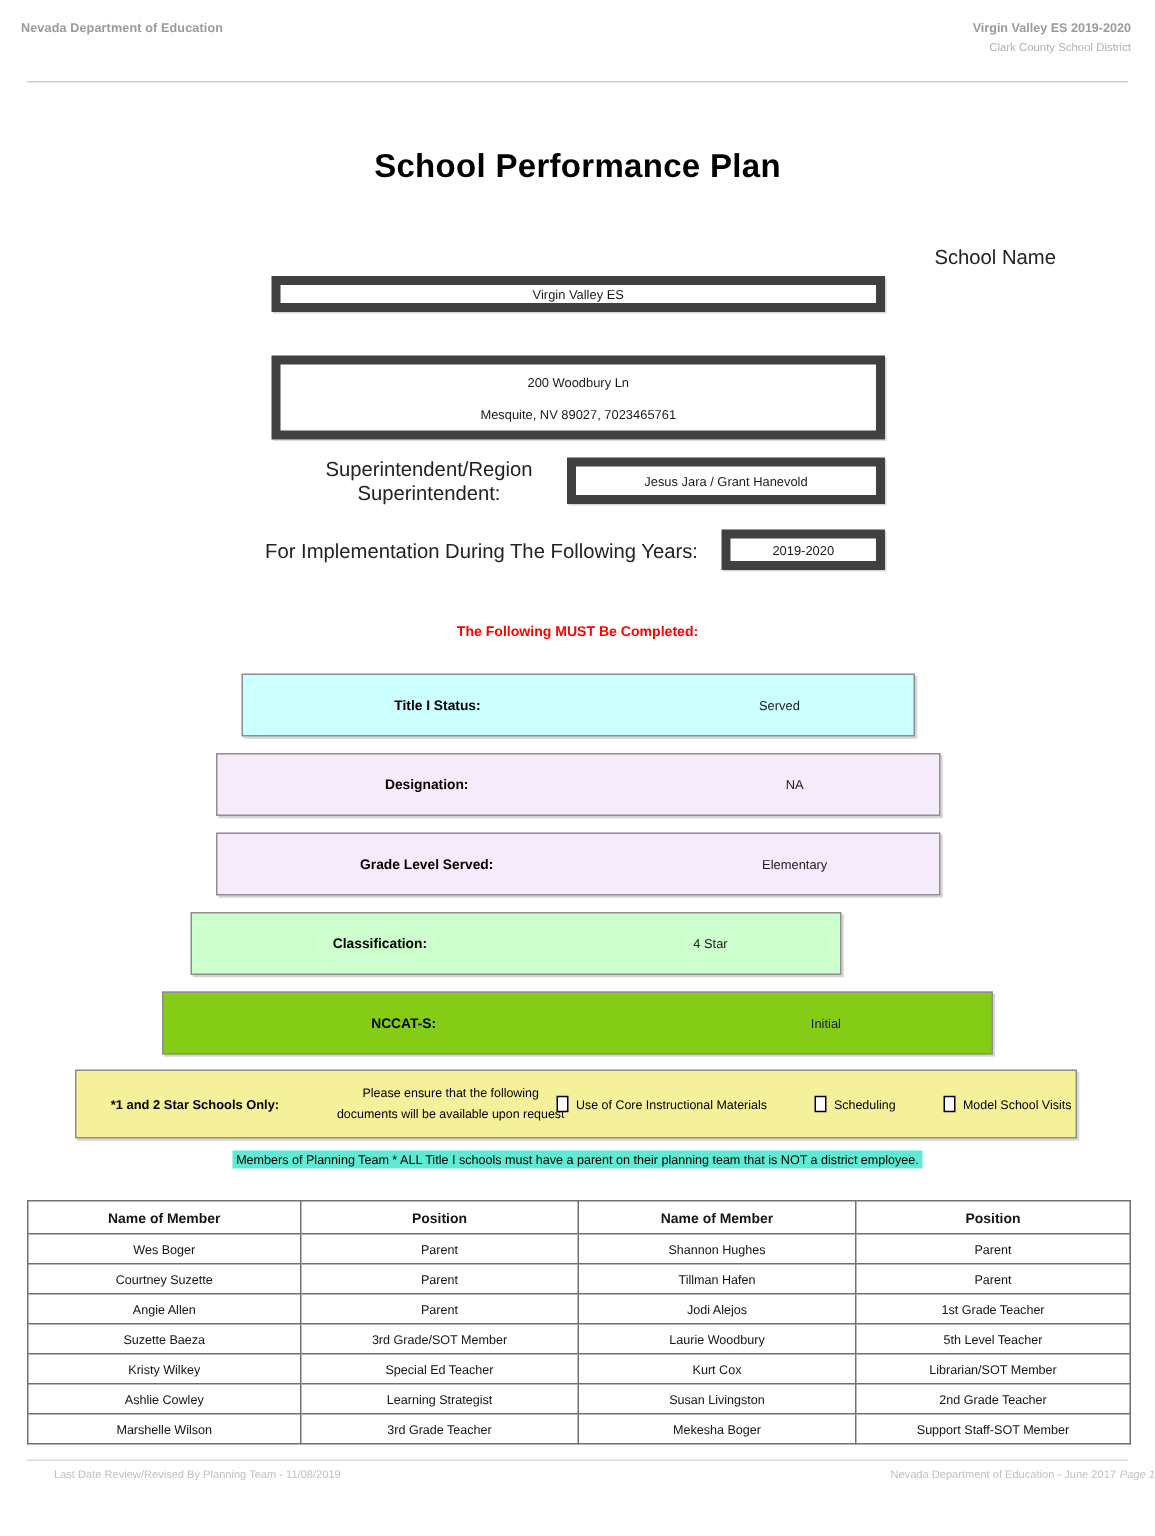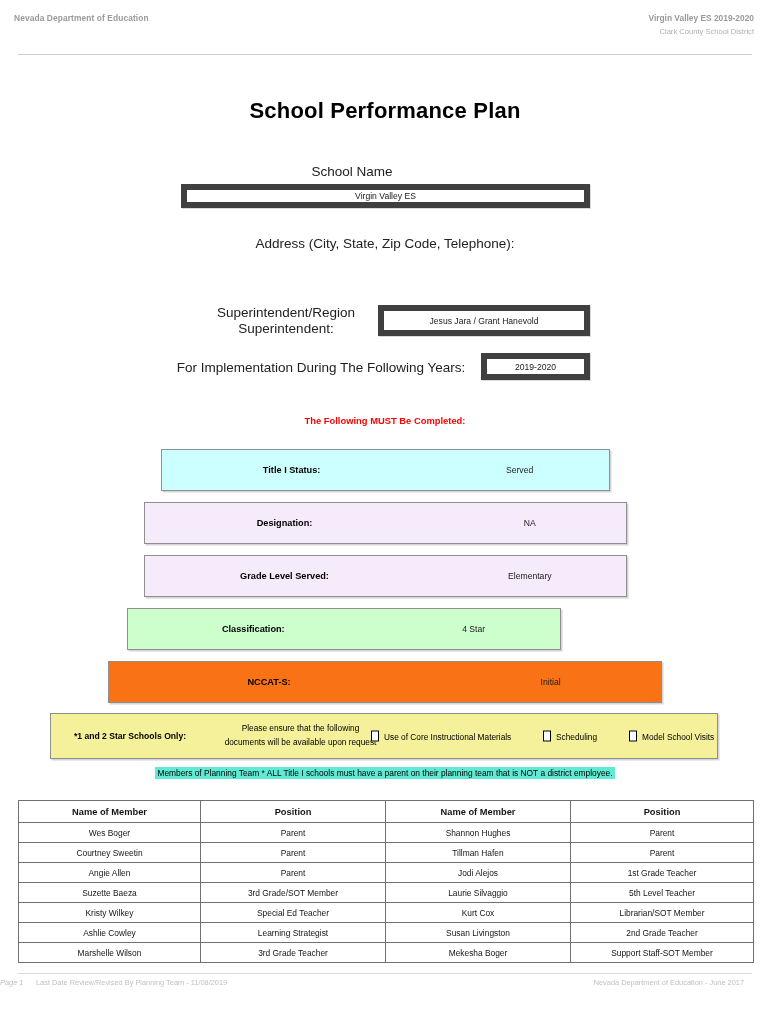--- a/index.html
+++ b/index.html
@@ -246,41 +246,45 @@
   .runfoot {
     position: absolute;
     top: 978px;
     left: 0;
     width: 770px;
     height: 14px;
     font-size: 7.4px;
     color: #c0c0c0;
   }
   .rf-left  { position: absolute; left: 36px;  top: 0; }
-  .rf-mid   { position: absolute; left: 0; top: 0; width: 770px; text-align: left; font-style: italic; }
+  .rf-mid   { position: absolute; left: 0; top: 0; width: 770px; text-align: right; font-style: italic; }
   .rf-right { position: absolute; right: 26px; top: 0; }
 </style>
 </head>
 <body>
 
 <div id="page">
 
   <div class="runhead">
     <div class="runhead-left">Nevada Department of Education</div>
     <div class="runhead-right1">Virgin Valley ES  2019-2020</div>
     <div class="runhead-right2">Clark County School District</div>
     <div class="runhead-rule"></div>
   </div>
 
   <div class="doc-title">School Performance Plan</div>
 
-  <div class="lbl" style="left:0;top:164px;width:704px;">School Name</div>
+  <div class="lbl" style="left:0;top:164px;width:704px;text-align:right;">School Name</div>
   <div class="fieldbox" style="left:181px;top:184px;width:409px;height:24px;">Virgin Valley ES</div>
 
   <div class="lbl" style="left:0;top:236px;width:770px;">Address (City, State, Zip Code, Telephone):</div>
+  <div class="fieldbox two-line" style="left:181px;top:237px;width:409px;height:56px;">
+    <div>200 Woodbury Ln</div>
+    <div>Mesquite, NV  89027, 7023465761</div>
+  </div>
 
   <div class="lbl" style="left:186px;top:305px;width:200px;">Superintendent/Region</div>
   <div class="lbl" style="left:186px;top:321px;width:200px;">Superintendent:</div>
   <div class="fieldbox" style="left:378px;top:305px;width:212px;height:31px;">Jesus Jara / Grant Hanevold</div>
 
   <div class="lbl" style="left:176px;top:360px;width:290px;">For Implementation During The Following Years:</div>
   <div class="fieldbox" style="left:481px;top:353px;width:109px;height:27px;">2019-2020</div>
 
   <div class="must">The Following MUST Be Completed:</div>
 
@@ -297,21 +301,21 @@
   <div class="statbar" style="left:144px;top:555px;width:483px;height:42px;background:#F5EBFA;">
     <div class="sb-label">Grade Level Served:</div>
     <div class="sb-value">Elementary</div>
   </div>
 
   <div class="statbar" style="left:127px;top:608px;width:434px;height:42px;background:#CCFFCC;">
     <div class="sb-label">Classification:</div>
     <div class="sb-value">4 Star</div>
   </div>
 
-  <div class="statbar" style="left:108px;top:661px;width:554px;height:42px;background:#f97316;">
+  <div class="statbar" style="left:108px;top:661px;width:554px;height:42px;background:#84cc16;">
     <div class="sb-label">NCCAT-S:</div>
     <div class="sb-value">Initial</div>
   </div>
 
   <div class="ybanner">
     <div class="yb-star">*1 and 2 Star Schools Only:</div>
     <div class="yb-note">
       <div>Please ensure that the following</div>
       <div>documents will be available upon request</div>
     </div>
@@ -352,35 +356,35 @@
       </tr>
     </thead>
     <tbody id="members-body">
         <tr>
           <td>Wes Boger</td>
           <td>Parent</td>
           <td>Shannon Hughes</td>
           <td>Parent</td>
         </tr>
         <tr>
-          <td>Courtney Sweetin</td>
+          <td>Courtney Suzette</td>
           <td>Parent</td>
           <td>Tillman Hafen</td>
           <td>Parent</td>
         </tr>
         <tr>
           <td>Angie Allen</td>
           <td>Parent</td>
           <td>Jodi Alejos</td>
           <td>1st Grade Teacher</td>
         </tr>
         <tr>
           <td>Suzette Baeza</td>
           <td>3rd Grade/SOT Member</td>
-          <td>Laurie Silvaggio</td>
+          <td>Laurie Woodbury</td>
           <td>5th Level Teacher</td>
         </tr>
         <tr>
           <td>Kristy Wilkey</td>
           <td>Special Ed Teacher</td>
           <td>Kurt Cox</td>
           <td>Librarian/SOT Member</td>
         </tr>
         <tr>
           <td>Ashlie Cowley</td>

